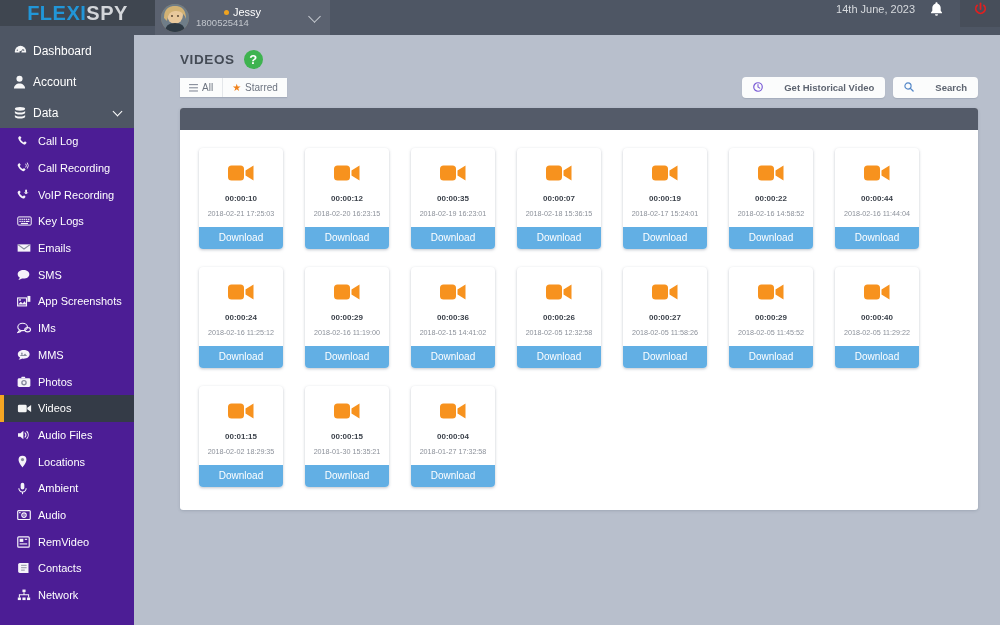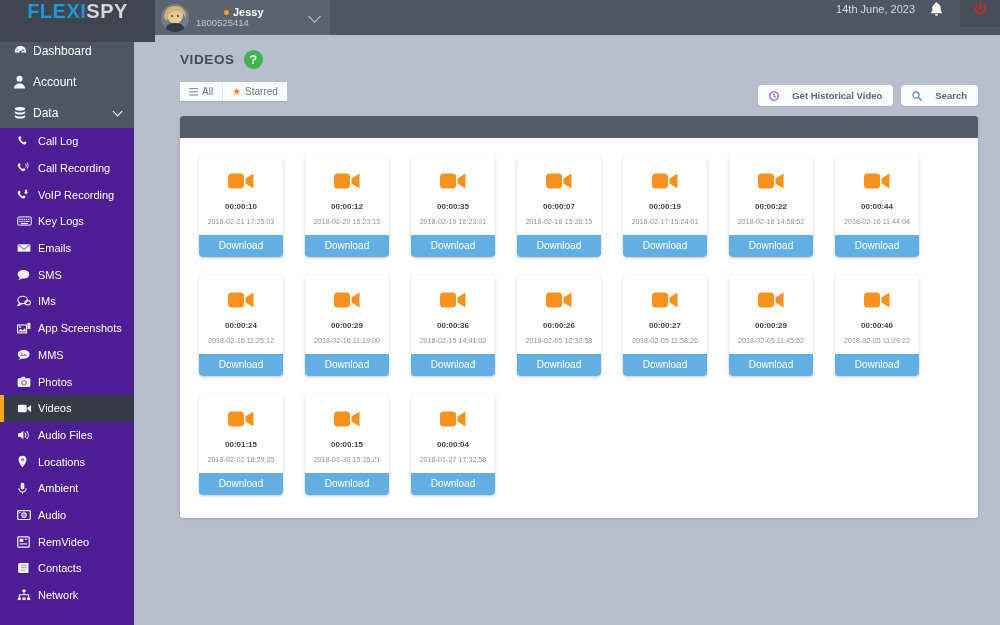--- a/index.html
+++ b/index.html
@@ -12,23 +12,23 @@
 
   
   .topbar {
     position: absolute; top: 0; left: 0;
     width: 1000px; height: 35px;
     background: #4e5664;
     display: flex; align-items: stretch;
     z-index: 20;
   }
   .logo-box {
-    width: 155px; height: 42px;
+    width: 155px; height: 26px;
     background: #3f4650;
-    display: flex; align-items: flex-start; justify-content: center;
+    display: flex; align-items: center; justify-content: center;
   }
   .logo-text {
     font-size: 20px; font-weight: bold; letter-spacing: 0.5px;
     font-family: "Liberation Sans", sans-serif;
   }
   .logo-flexi { color: #2196d8; }
   .logo-spy   { color: #d3d6da; }
 
   .user-box {
     width: 175px; height: 35px;
@@ -39,21 +39,21 @@
   }
   .avatar {
     width: 28px; height: 28px; border-radius: 50%;
     overflow: hidden; flex: 0 0 28px;
     background: #8a7f6d;
     position: relative;
   }
   .avatar svg { display: block; width: 28px; height: 28px; }
   .user-meta { margin-left: 7px; line-height: 1.15; }
   .user-name {
-    font-size: 11px; font-weight: bold; color: #ffffff;
+    font-size: 11px; font-weight: normal; color: #ffffff;
     display: flex; align-items: center; gap: 4px; padding-left: 28px;
   }
   .status-dot {
     width: 5px; height: 5px; border-radius: 50%;
     background: #f0a31e; display: inline-block;
   }
   .user-phone { font-size: 9.5px; color: #c2c6cd; }
   .user-caret {
     position: absolute; right: 11px; top: 12px;
     width: 9px; height: 9px;
@@ -141,26 +141,25 @@
   }
   .filter-btn {
     display: flex; align-items: center; gap: 4px;
     padding: 4px 9px; font-size: 10px; color: #6d7480;
   }
   .filter-btn + .filter-btn { border-left: 1px solid #e4e7ea; }
   .star { color: #f0811a; font-size: 10px; }
 
   .toolbar-actions { margin-left: auto; display: flex; gap: 8px; }
   .pill-btn {
-    display: flex; align-items: flex-end; gap: 13px;
+    display: flex; align-items: flex-start; gap: 21px;
     background: #fbfcfc; border-radius: 4px;
     padding: 5px 11px; font-size: 9.5px; color: #5d6470;
     font-weight: bold;
     box-shadow: 0 1px 1px rgba(80,90,110,0.18);
-    margin-top: 8px;
   }
 
   .panel {
     margin: 10px 22px 0 25px;
     background: #ffffff;
     border-radius: 3px;
     box-shadow: 0 1px 3px rgba(70,80,100,0.22);
     overflow: hidden;
   }
   .panel-bar { height: 22px; background: #545b69; }
@@ -352,38 +351,38 @@
         <svg width="13" height="12" viewBox="0 0 14 13">
             <path d="M7 1C3.4 1 .7 3 .7 5.6c0 1.5.9 2.8 2.3 3.6-.2.9-.8 1.8-1.6 2.5 1.5-.2 2.9-.8 3.8-1.5.6.1 1.2.2 1.8.2 3.6 0 6.3-2 6.3-4.8S10.6 1 7 1z" fill="#fff"></path>
           </svg>
       </span>
       <span>SMS</span>
     </div>
 
     <div class="side-item sub">
       <span class="ico">
         <svg width="14" height="12" viewBox="0 0 15 13">
-            <ellipse cx="6" cy="5.4" rx="5.2" ry="4" fill="none" stroke="#fff" stroke-width="1.2"></ellipse>
-            <path d="M2.6 8.6c-.2 1.1-.9 2.1-1.7 2.8 1.5-.2 2.8-.7 3.7-1.5" fill="none" stroke="#fff" stroke-width="1.2"></path>
-            <ellipse cx="11.4" cy="8.3" rx="3.1" ry="2.4" fill="none" stroke="#fff" stroke-width="1.2"></ellipse>
-          </svg>
-      </span>
-      <span>IMs</span>
-    </div>
-
-    <div class="side-item sub">
-      <span class="ico">
-        <svg width="14" height="12" viewBox="0 0 15 13">
             <rect x=".6" y="3.2" width="9.6" height="8.6" fill="none" stroke="#fff" stroke-width="1.2"></rect>
             <path d="M1.3 10.4 4 7.2l2 2.1 2.2-2.6 2 3.7z" fill="#fff"></path>
             <circle cx="3.2" cy="5.3" r="1" fill="#fff"></circle>
             <path d="M11.2 1h3.2v6.4h-3.2z" fill="#fff"></path>
           </svg>
       </span>
       <span>App Screenshots</span>
+    </div>
+
+    <div class="side-item sub">
+      <span class="ico">
+        <svg width="14" height="12" viewBox="0 0 15 13">
+            <ellipse cx="6" cy="5.4" rx="5.2" ry="4" fill="none" stroke="#fff" stroke-width="1.2"></ellipse>
+            <path d="M2.6 8.6c-.2 1.1-.9 2.1-1.7 2.8 1.5-.2 2.8-.7 3.7-1.5" fill="none" stroke="#fff" stroke-width="1.2"></path>
+            <ellipse cx="11.4" cy="8.3" rx="3.1" ry="2.4" fill="none" stroke="#fff" stroke-width="1.2"></ellipse>
+          </svg>
+      </span>
+      <span>IMs</span>
     </div>
 
     <div class="side-item sub">
       <span class="ico">
         <svg width="14" height="12" viewBox="0 0 15 13">
             <path d="M7.2 1.2c-3.6 0-6.4 2-6.4 4.5 0 1.5 1 2.8 2.4 3.6-.2.9-.8 1.7-1.6 2.4 1.5-.2 2.9-.7 3.8-1.4.6.1 1.2.2 1.8.2 3.6 0 6.4-2 6.4-4.8S10.8 1.2 7.2 1.2z" fill="#fff"></path>
             <circle cx="5.2" cy="4.8" r=".9" fill="#8b919e"></circle>
             <path d="M3 7.6 5.2 5.4l1.6 1.5 1.8-2 2.3 2.7z" fill="#8b919e"></path>
           </svg>
       </span>

